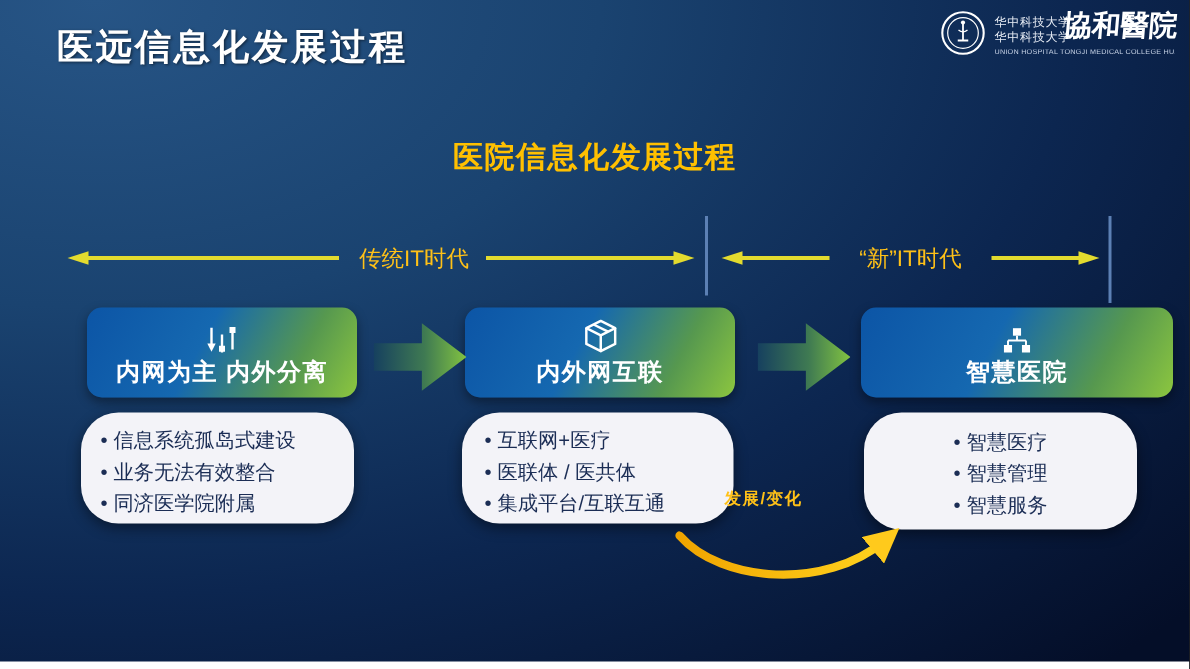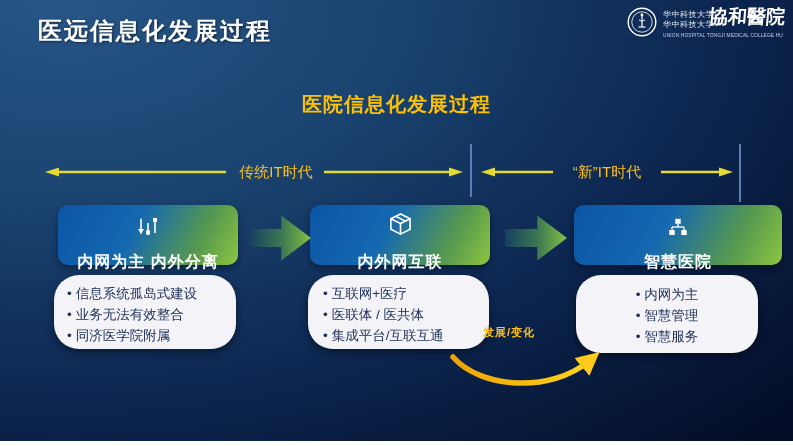--- a/index.html
+++ b/index.html
@@ -47,21 +47,21 @@
   
   .card {
     position:absolute; top:205px; height:60px; border-radius:10px; text-align:center; color:#fff;
     background:linear-gradient(118deg, #0C55A6 0%, #1568B0 42%, #56984F 76%, #8CC63F 100%);
     box-shadow:0 3px 7px rgba(0,0,0,.4);
   }
   .card1 { left:58px;  width:180px; }
   .card2 { left:310px; width:180px; }
   .card3 { left:574px; width:208px; }
   .card-icon { display:flex; justify-content:center; align-items:flex-end; height:26px; margin-top:6px; }
-  .card-title { font-size:16px; font-weight:bold; letter-spacing:1px; margin-top:15px; white-space:nowrap; }
+  .card-title { font-size:16px; font-weight:bold; letter-spacing:1px; margin-top:1px; white-space:nowrap; }
 
   .flow-arrow {
     position:absolute; top:214px; width:62px; height:48px;
     background:linear-gradient(90deg, #16405f 0%, #3f7a52 55%, #82C341 100%);
     clip-path:polygon(0 31%, 52% 31%, 52% 3%, 100% 50%, 52% 97%, 52% 69%, 0 69%);
   }
   .fa1 { left:249px; } .fa2 { left:505px; }
 
   
   .panel {
@@ -180,21 +180,21 @@
   </div>
   <div class="panel panel2">
     <ul>
       <li>互联网+医疗</li>
       <li>医联体 / 医共体</li>
       <li>集成平台/互联互通</li>
     </ul>
   </div>
   <div class="panel panel3">
     <ul>
-      <li>内网为主</li>
+      <li>智慧医疗</li>
       <li>智慧管理</li>
       <li>智慧服务</li>
     </ul>
   </div>
 
   <div class="dev-label">发展/变化</div>
   <svg class="swoosh">
     <defs>
       <linearGradient id="swg" x1="0" y1="0" x2="1" y2="0">
         <stop offset="0" stop-color="#EFA400"></stop>

